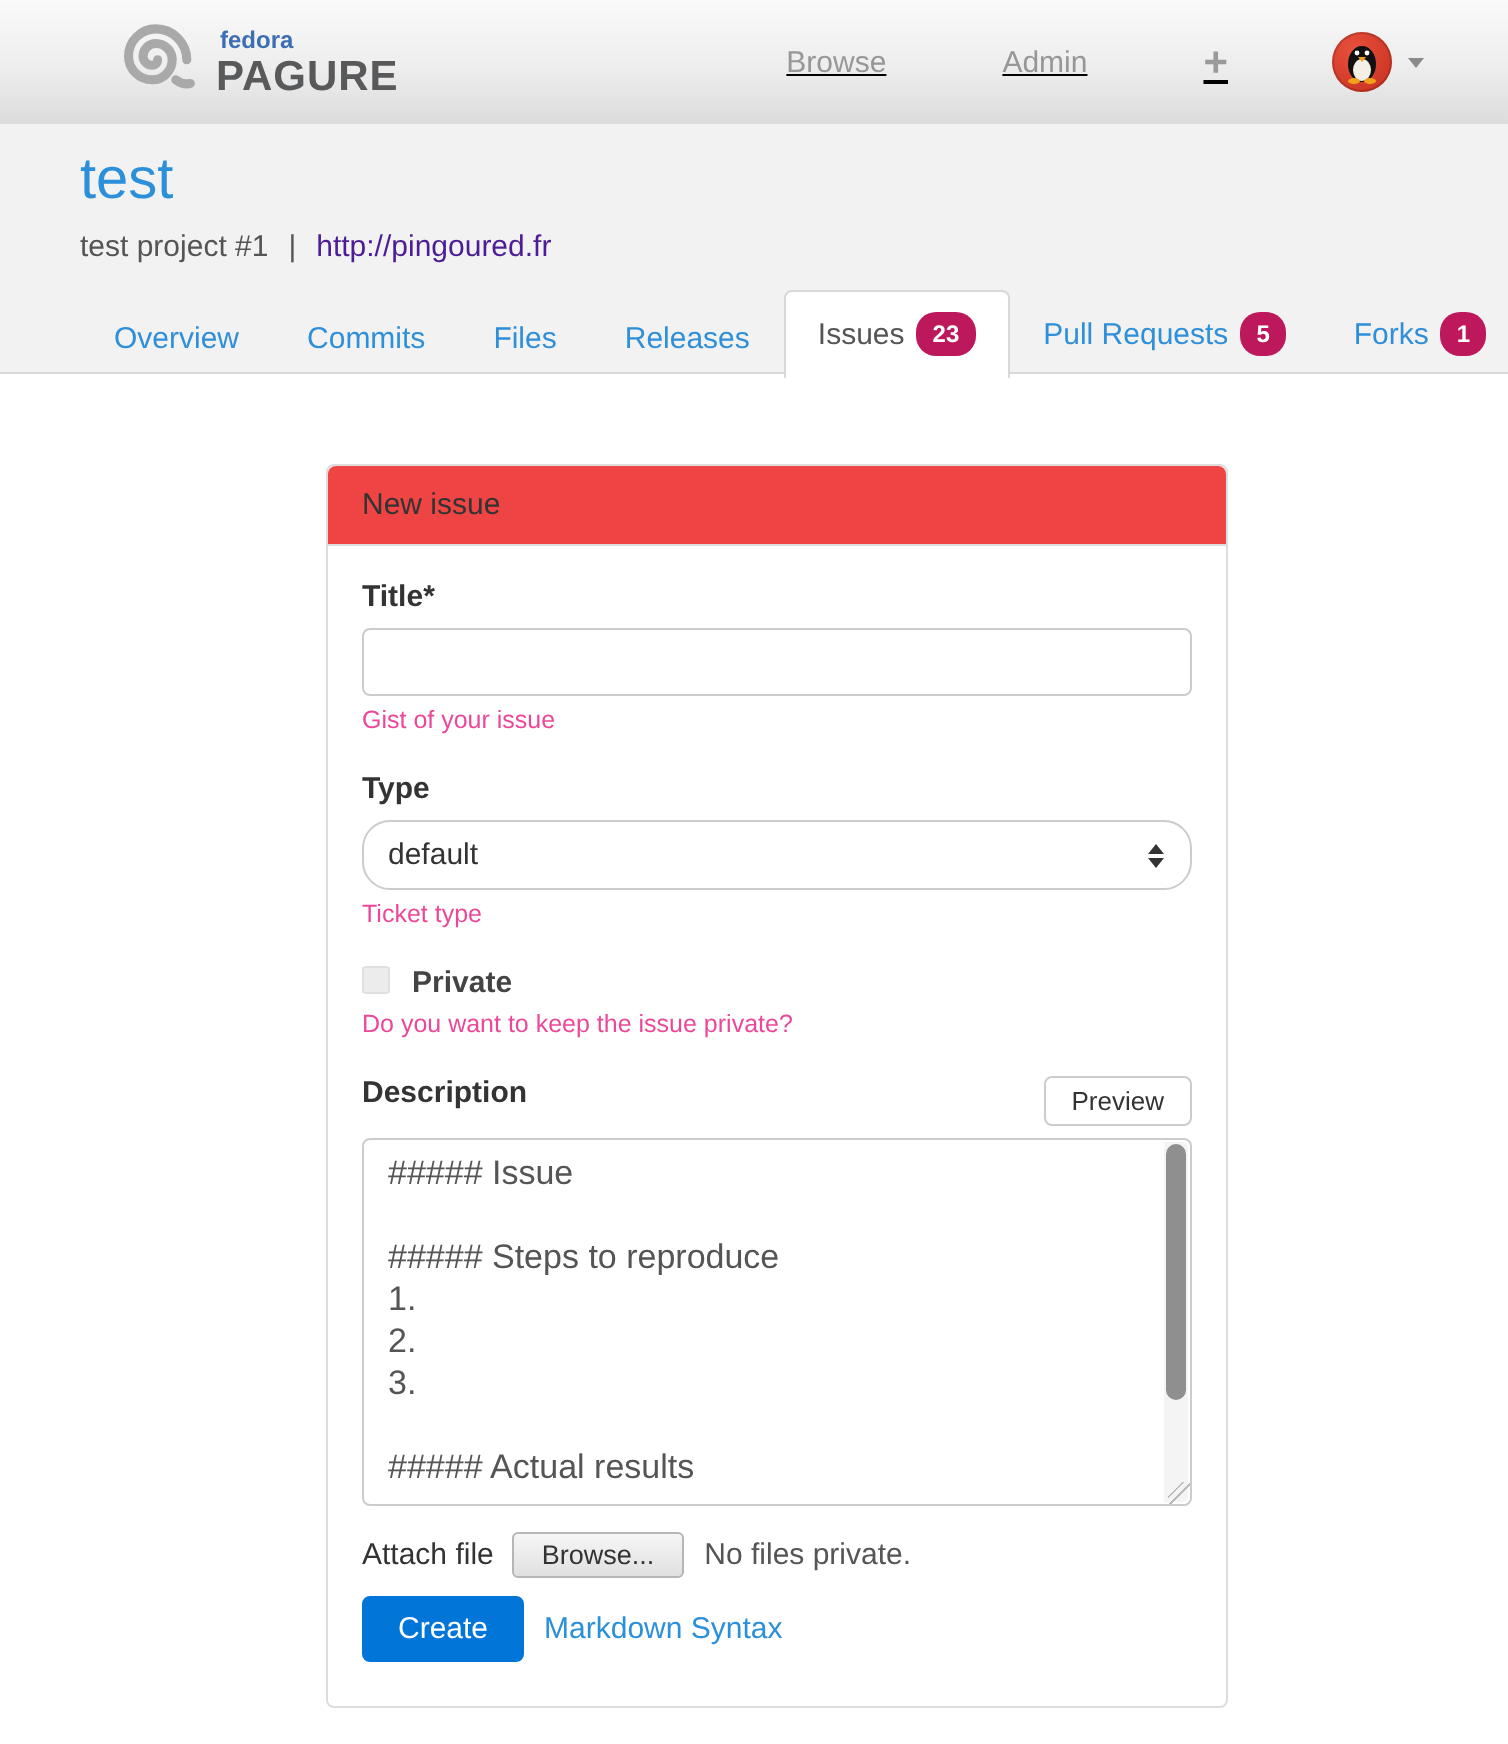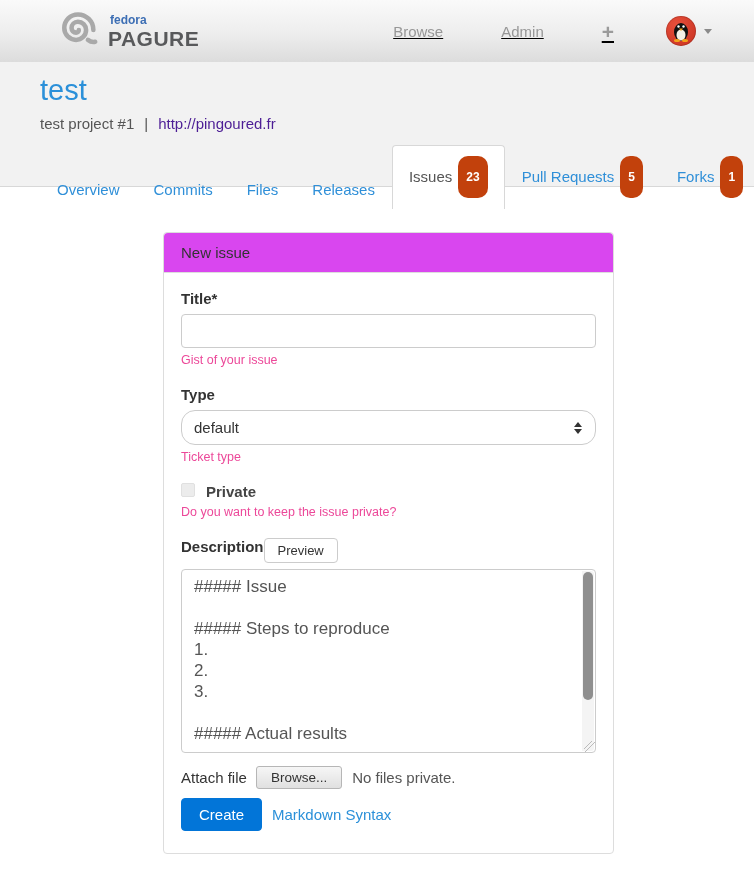--- a/index.html
+++ b/index.html
@@ -25,26 +25,26 @@
 
   
   .proj-header { background:#f2f2f2; padding:12px 40px 0 40px; border-bottom:1px solid #d8d8d8; height:125px; }
   .proj-title { color:#2b90d9; font-size:29px; font-weight:400; line-height:32px; }
   .proj-sub { margin-top:9px; font-size:15px; color:#555; display:flex; gap:10px; align-items:center; }
   .proj-sub a { color:#4c1d95; text-decoration:none; cursor:pointer;text-align:right; }
   .tabs { display:flex; align-items:flex-end; margin-top:12px; position:relative; }
   .tab { font-size:15px; color:#2f8fd8; padding:10px 16px 11px 16px; cursor:pointer; border:1px solid transparent;
          border-bottom:none; white-space:nowrap; position:relative; top:1px; }
   .tab.active { background:#fff; border-color:#d8d8d8; border-radius:4px 4px 0 0; color:#555; }
-  .badge { display:inline-block; background:#c2410c; color:#fff; font-size:12px; font-weight:bold;
-           border-radius:10px; padding:14px 8px; margin-left:6px; vertical-align:1px; }
+  .badge { display:inline-block; background:#be185d; color:#fff; font-size:12px; font-weight:bold;
+           border-radius:10px; padding:4px 8px; margin-left:6px; vertical-align:1px; }
 
   
   .card { width:451px; margin:45px 0 0 163px; border:1px solid #ddd; border-radius:4px; background:#fff; }
-  .card-header { background:#d946ef; border-bottom:1px solid #ddd; border-radius:4px 4px 0 0;
+  .card-header { background:#ef4444; border-bottom:1px solid #ddd; border-radius:4px 4px 0 0;
                  padding:11px 17px; font-size:15px; color:#333; }
   .card-body { padding:17px 17px 22px 17px; }
 
   .label { font-size:15px; font-weight:bold; color:#333; margin-bottom:7px; }
   .help { font-size:12.5px; color:#ec4899; margin-top:5px; }
   .group { margin-bottom:19px; }
 
   .text-input { width:100%; height:34px; border:1px solid #ccc; border-radius:4px; padding:6px 12px;
                 font-size:15px; color:#555; font-family:"Liberation Sans",sans-serif; outline:none; }
 
@@ -57,21 +57,21 @@
   .arr-up { width:0; height:0; border-left:4px solid transparent; border-right:4px solid transparent;
             border-bottom:5px solid #333; }
   .arr-down { width:0; height:0; border-left:4px solid transparent; border-right:4px solid transparent;
               border-top:5px solid #333; }
 
   .private-row { display:flex; align-items:center; gap:11px; margin-top:2px; }
   .checkbox { width:14px; height:14px; background:#ececec; border:1px solid #e0e0e0; border-radius:2px;
               cursor:pointer; margin-top:-3px; }
   .private-label { font-size:15px; font-weight:bold; color:#444; }
 
-  .desc-head { display:flex; align-items:flex-start; justify-content:flex-start; margin-bottom:6px; }
+  .desc-head { display:flex; align-items:flex-start; justify-content:space-between; margin-bottom:6px; }
   .btn-preview { background:#fff; border:1px solid #ccc; border-radius:4px; padding:4px 13px;
                  font-size:13px; color:#333; cursor:pointer; font-family:"Liberation Sans",sans-serif; }
   .ta-wrap { position:relative; }
   textarea.desc-ta { width:100%; height:184px; border:1px solid #ccc; border-radius:4px; padding:6px 26px 6px 12px;
              font-size:17px; line-height:21px; color:#555; font-family:"Liberation Sans",sans-serif;
              resize:none; overflow:hidden; outline:none; display:block; }
   .fake-scrollbar { position:absolute; top:2px; bottom:2px; right:2px; width:12px; background:#f4f4f4;
                     border-radius:0 3px 3px 0; cursor:pointer; }
   .fake-thumb { position:absolute; top:1px; left:1px; width:10px; height:128px; background:#8f8f8f;
                 border-radius:5px; cursor:grab; }

